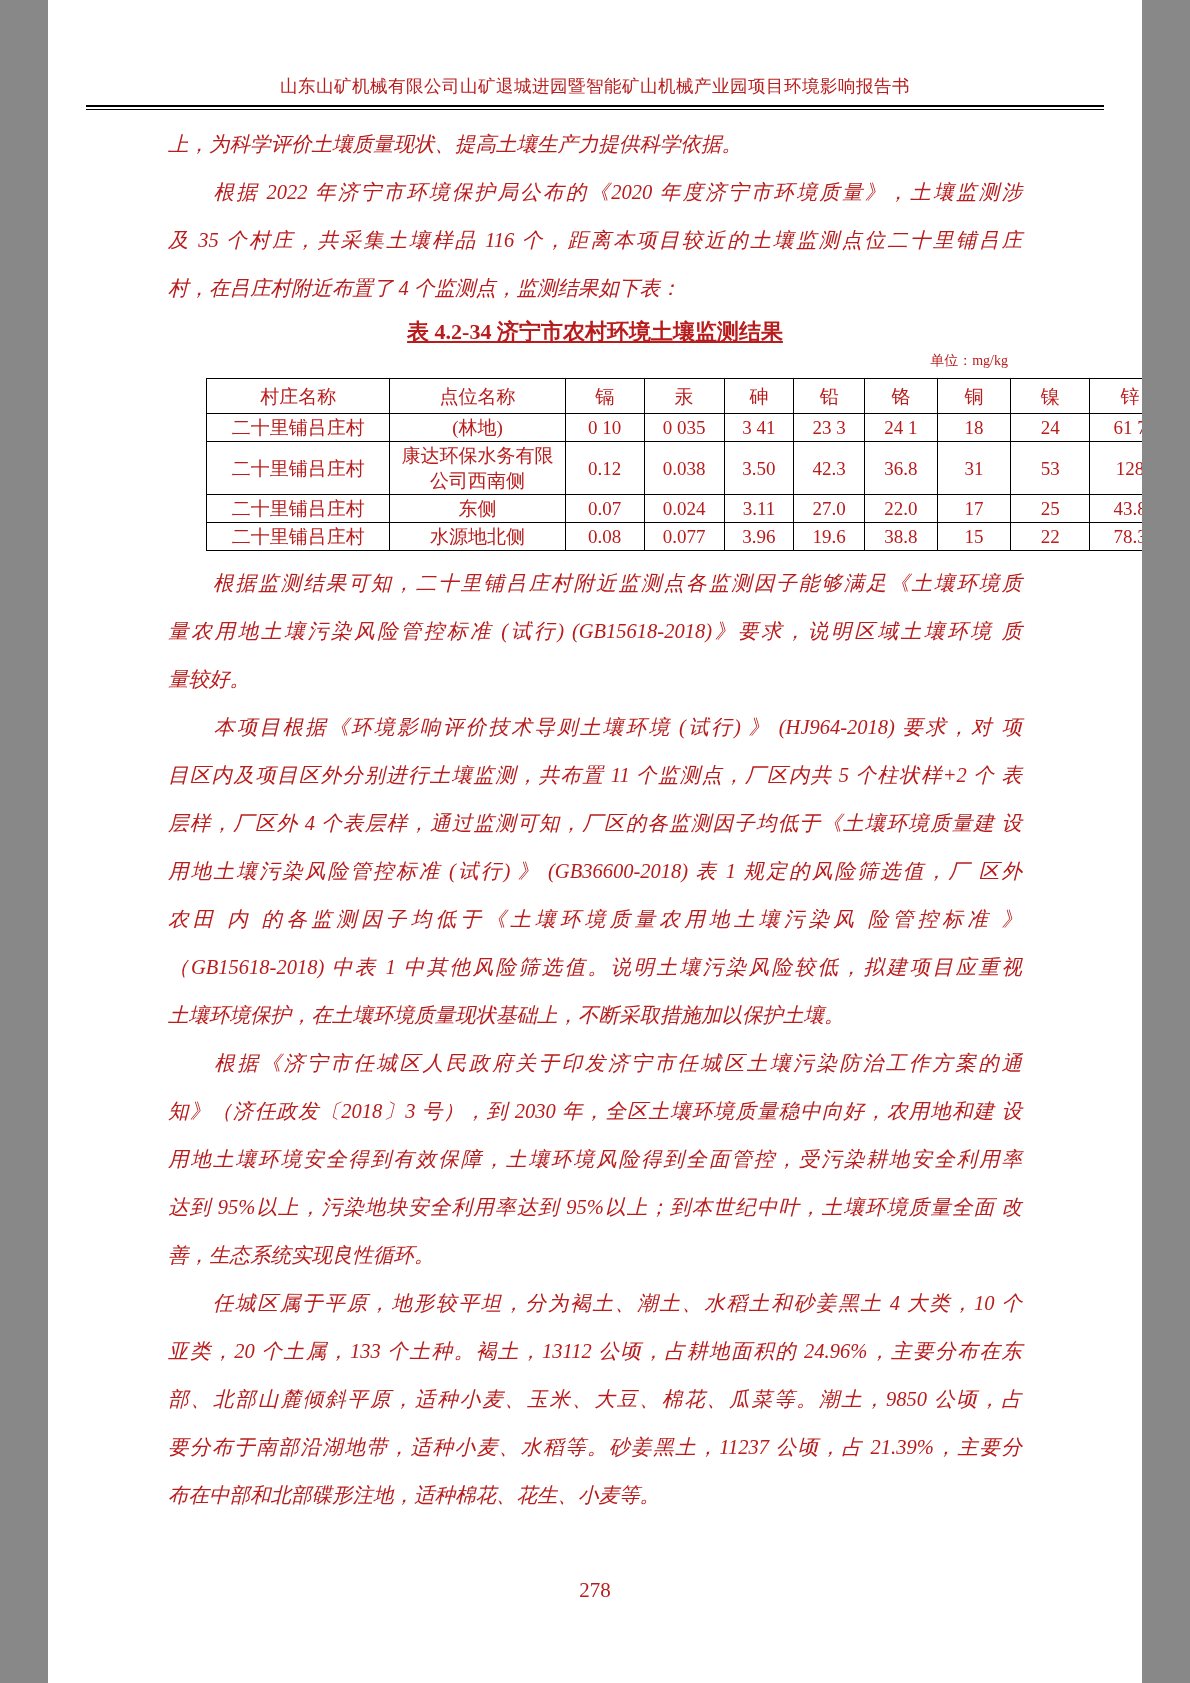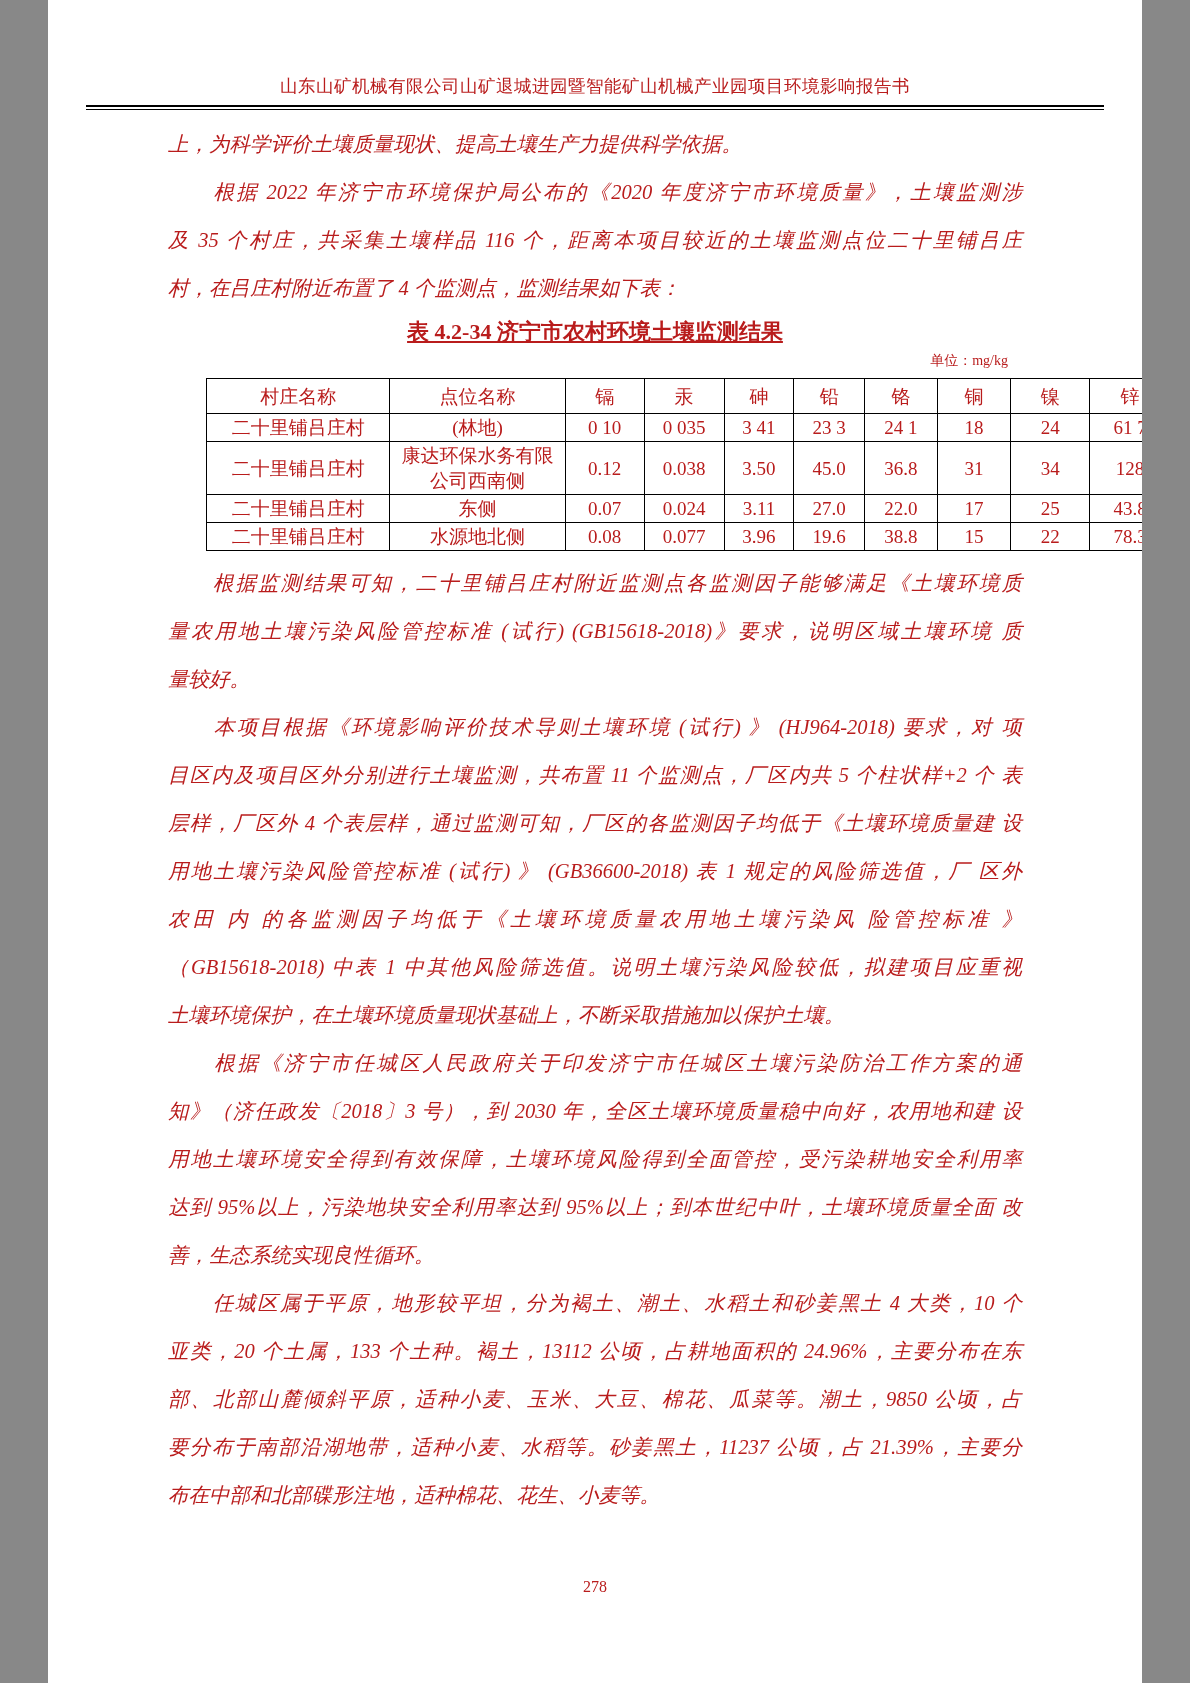--- a/index.html
+++ b/index.html
@@ -82,21 +82,21 @@
   .col-7 { width: 7.5%; }
   .col-8 { width: 8.1%; }
   .col-9 { width: 8.3%; }
   .after-table { margin-top: 8px; }
   .page-footer {
     position: absolute;
     top: 1578px;
     left: 0;
     right: 0;
     text-align: center;
-    font-size: 16px;
+    font-size: 21px;
   }
 </style>
 </head>
 <body>
 
 <div class="page">
 
   <div class="page-header">
     <div class="header-title">山东山矿机械有限公司山矿退城进园暨智能矿山机械产业园项目环境影响报告书</div>
     <div class="header-rule"></div>
@@ -147,24 +147,24 @@
               <td class="col-7">18</td>
               <td class="col-8">24</td>
               <td class="col-9">61 7</td>
             </tr>
             <tr>
               <td class="col-0">二十里铺吕庄村</td>
               <td class="col-1">康达环保水务有限公司西南侧</td>
               <td class="col-2">0.12</td>
               <td class="col-3">0.038</td>
               <td class="col-4">3.50</td>
-              <td class="col-5">45.0</td>
+              <td class="col-5">42.3</td>
               <td class="col-6">36.8</td>
               <td class="col-7">31</td>
-              <td class="col-8">34</td>
+              <td class="col-8">53</td>
               <td class="col-9">128</td>
             </tr>
             <tr>
               <td class="col-0">二十里铺吕庄村</td>
               <td class="col-1">东侧</td>
               <td class="col-2">0.07</td>
               <td class="col-3">0.024</td>
               <td class="col-4">3.11</td>
               <td class="col-5">27.0</td>
               <td class="col-6">22.0</td>

